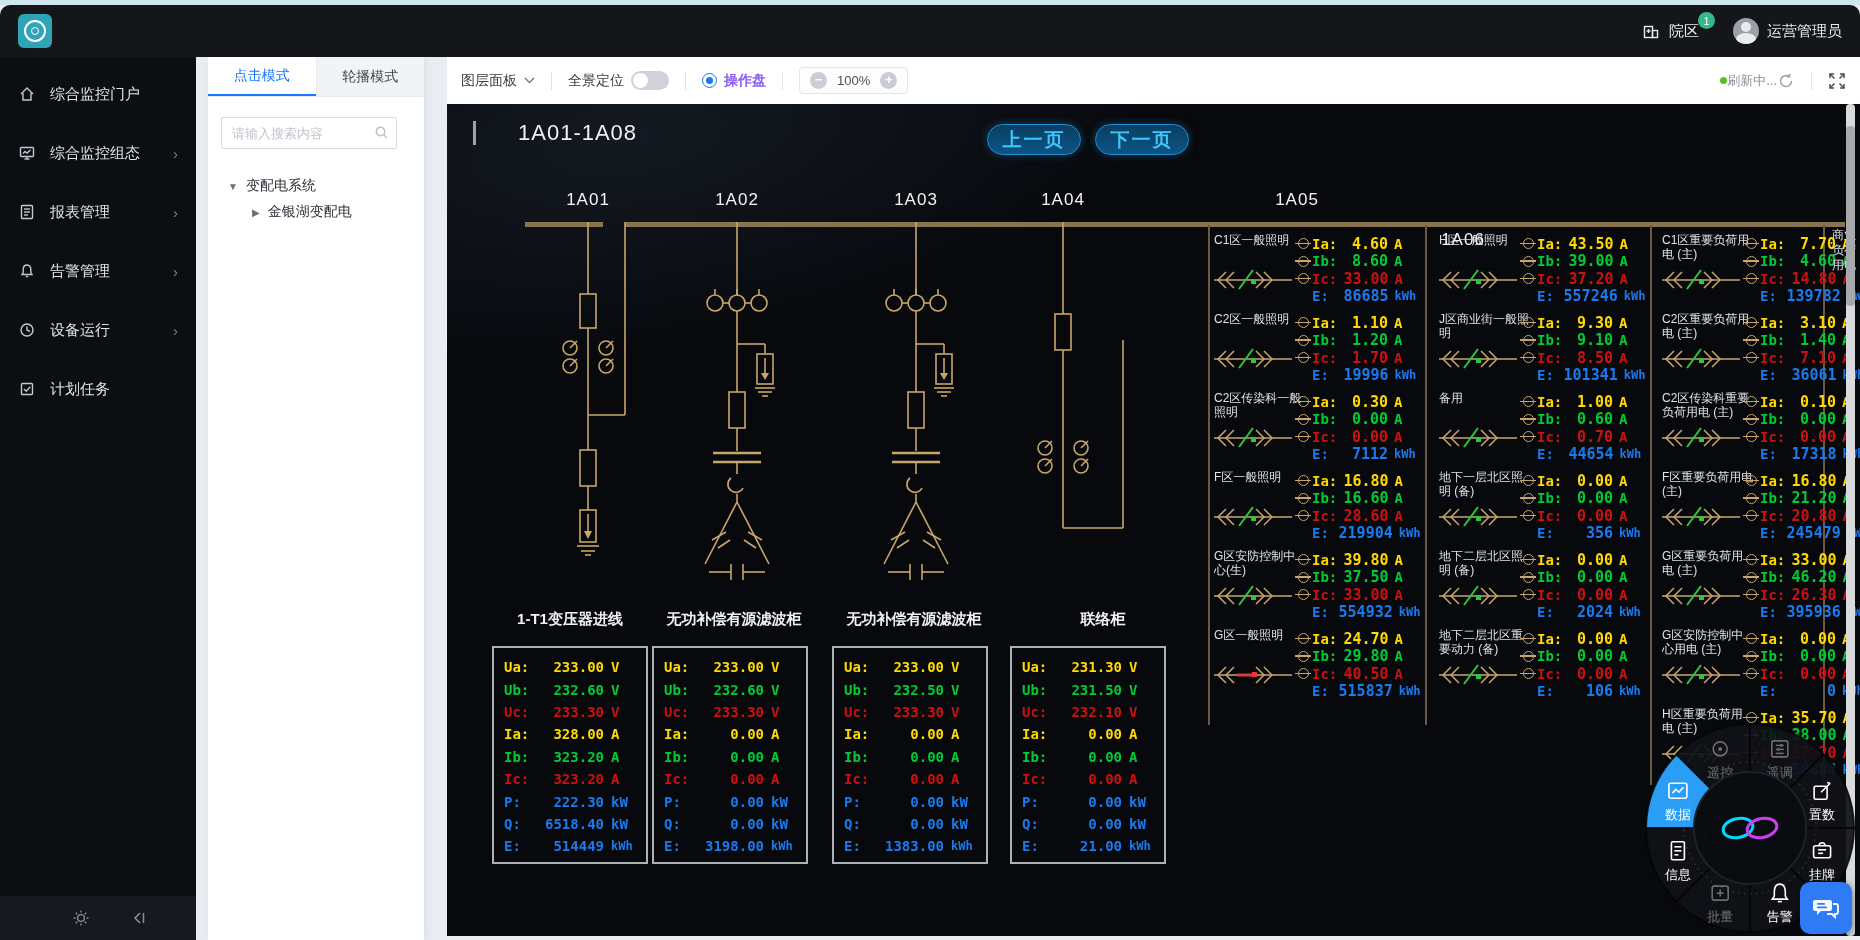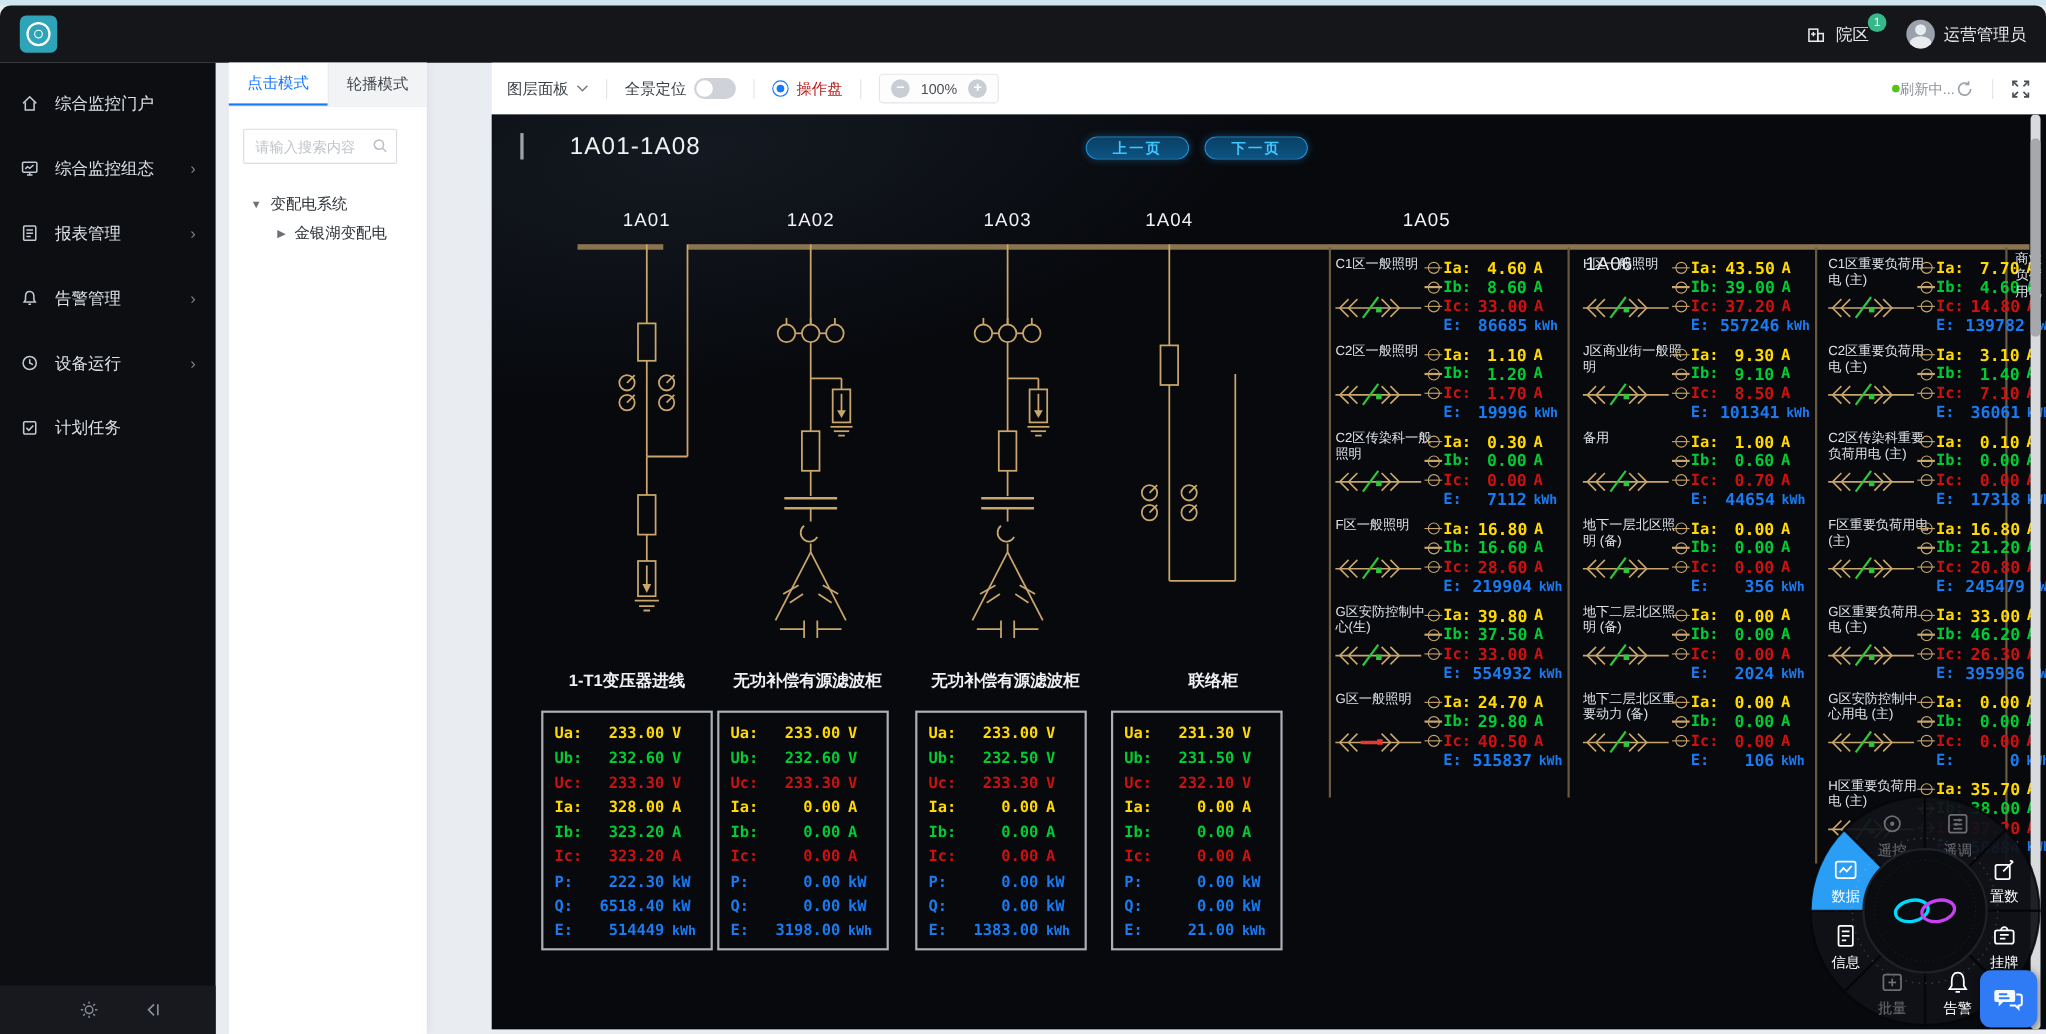--- a/index.html
+++ b/index.html
@@ -25,21 +25,21 @@
   .avatar::before { content:""; position:absolute; left:8px; top:4px; width:10px; height:10px; border-radius:50%; background:#e9ecef; }
   .avatar::after { content:""; position:absolute; left:3px; top:15px; width:20px; height:12px; border-radius:50%; background:#e9ecef; }
   
   .sidebar { position:absolute; left:0; top:57px; width:196px; height:883px; background:#0c0e11; }
   .s-item { height:44px; margin-top:15px; display:flex; align-items:center; padding:0 18px; cursor:pointer; color:#dfe3e9; font-size:15px; }
   .s-item .s-ico { width:18px; height:18px; margin-right:14px; flex:none; }
   .s-item .s-arrow { margin-left:auto; color:#7d838c; font-size:15px; }
   .s-footer { position:absolute; left:0; bottom:0; width:196px; height:44px; background:#17191e;
     display:flex; align-items:center; gap:40px; padding-left:72px; }
   
-  .treepanel { position:absolute; left:208px; top:57px; width:180px; height:883px; background:#fff;
+  .treepanel { position:absolute; left:208px; top:57px; width:216px; height:883px; background:#fff;
     box-shadow:2px 0 6px rgba(0,0,0,.06); }
   .tp-tabs { display:flex; height:40px; border-bottom:1px solid #e8eaed; }
   .tp-tab { flex:1; display:flex; align-items:center; justify-content:center; font-size:14px; cursor:pointer; }
   .tp-tab.active { color:#1677ff; background:#fff; border-bottom:2px solid #1677ff; }
   .tp-tab.inactive { color:#41464d; background:#f2f3f5; border-left:1px solid #e8eaed; }
   .tp-search { position:relative; margin:20px 27px 0 13px; }
   .tp-search input { width:100%; height:32px; border:1px solid #d9dce0; border-radius:2px; padding:0 28px 0 10px;
     font-size:13px; color:#333; outline:none; font-family:inherit; }
   .tp-search input::placeholder { color:#c0c4cb; }
   .tp-search .mag { position:absolute; right:8px; top:8px; }
@@ -49,39 +49,39 @@
   .tree-child { margin-left:24px; }
   
   .toolbar { position:absolute; left:447px; top:57px; width:1413px; height:47px; background:#fff;
     display:flex; align-items:center; padding:0 14px; }
   .tb-item { display:flex; align-items:center; gap:7px; font-size:14px; color:#3a3f45; cursor:pointer; }
   .tb-div { width:1px; height:18px; background:#e0e3e7; margin:0 16px; }
   .toggle { width:38px; height:19px; border-radius:10px; background:#cfd3d9; position:relative; cursor:pointer; }
   .toggle .knob { position:absolute; left:2px; top:2px; width:15px; height:15px; border-radius:50%; background:#fff; }
   .radio { width:15px; height:15px; border:1.5px solid #1677ff; border-radius:50%; display:flex; align-items:center; justify-content:center; }
   .radio i { width:7px; height:7px; border-radius:50%; background:#1677ff; display:block; }
-  .tb-blue { color:#b91c1c; }
+  .tb-blue { color:#8b5cf6;font-weight:bold; }
   .zoomgrp { display:flex; align-items:center; gap:10px; border:1px solid #e2e5e9; border-radius:4px;
     padding:4px 10px; background:#fdfdfe; font-size:13px; color:#4a4f56; }
   .zbtn { width:17px; height:17px; border-radius:50%; background:#c9cdd4; color:#fff; font-size:13px; line-height:15px;
     text-align:center; cursor:pointer; font-weight:bold; }
   .tb-right { margin-left:auto; display:flex; align-items:center; gap:0; }
   .gdot { width:7px; height:7px; border-radius:50%; background:#52c41a; }
   .refresh-txt { font-size:13px; color:#8a9098; }
   
   .canvas { position:absolute; left:447px; top:104px; width:1413px; height:832px; background:#07090d; overflow:hidden; }
   .canvas::before { content:""; position:absolute; left:-80px; top:-160px; width:900px; height:420px;
     background:radial-gradient(ellipse at 30% 40%, rgba(90,110,140,.16), transparent 60%);
     transform:rotate(-8deg); pointer-events:none; }
   .c-title { position:absolute; left:26px; top:16px; display:flex; align-items:center; gap:10px; }
   .c-title .bar { width:3px; height:24px; background:#9aa2ab; }
   .c-title .txt { color:#eef0f2; font-size:22px; letter-spacing:1px;margin-left:32px; }
-  .pagebtn { position:absolute; top:20px; width:94px; height:21px; border-radius:16px;
+  .pagebtn { position:absolute; top:20px; width:94px; height:31px; border-radius:16px;
     background:linear-gradient(180deg,#0b3f63,#0c5484); border:1.5px solid #1f8fd6;
-    color:#3fc6ff; font-size:13px; font-weight:bold; letter-spacing:2px;
+    color:#3fc6ff; font-size:19px; font-weight:bold; letter-spacing:2px;
     display:flex; align-items:center; justify-content:center; cursor:pointer;
     box-shadow:0 0 8px rgba(40,160,240,.35); }
   .colhdr { position:absolute; top:86px; transform:translateX(-50%); color:#f2f3f5; font-size:17px; letter-spacing:1px; }
   .busbar { position:absolute; top:118px; height:5px; background:#8a7450; }
   .vdiv { position:absolute; width:2px; background:#6a5a40; }
   .cab-label { position:absolute; top:506px; transform:translateX(-50%); color:#f0f1f3; font-size:15px; font-weight:bold; white-space:nowrap; }
   
   .panel { position:absolute; top:542px; width:156px; height:218px; border:2px solid #aab0b6; background:rgba(8,10,14,.6); padding:8px 9px 6px 10px; }
   .p-row { display:flex; align-items:center; height:22.4px; font-family:"DejaVu Sans Mono",monospace; font-size:14px; font-weight:bold; }
   .p-k { width:36px; }

